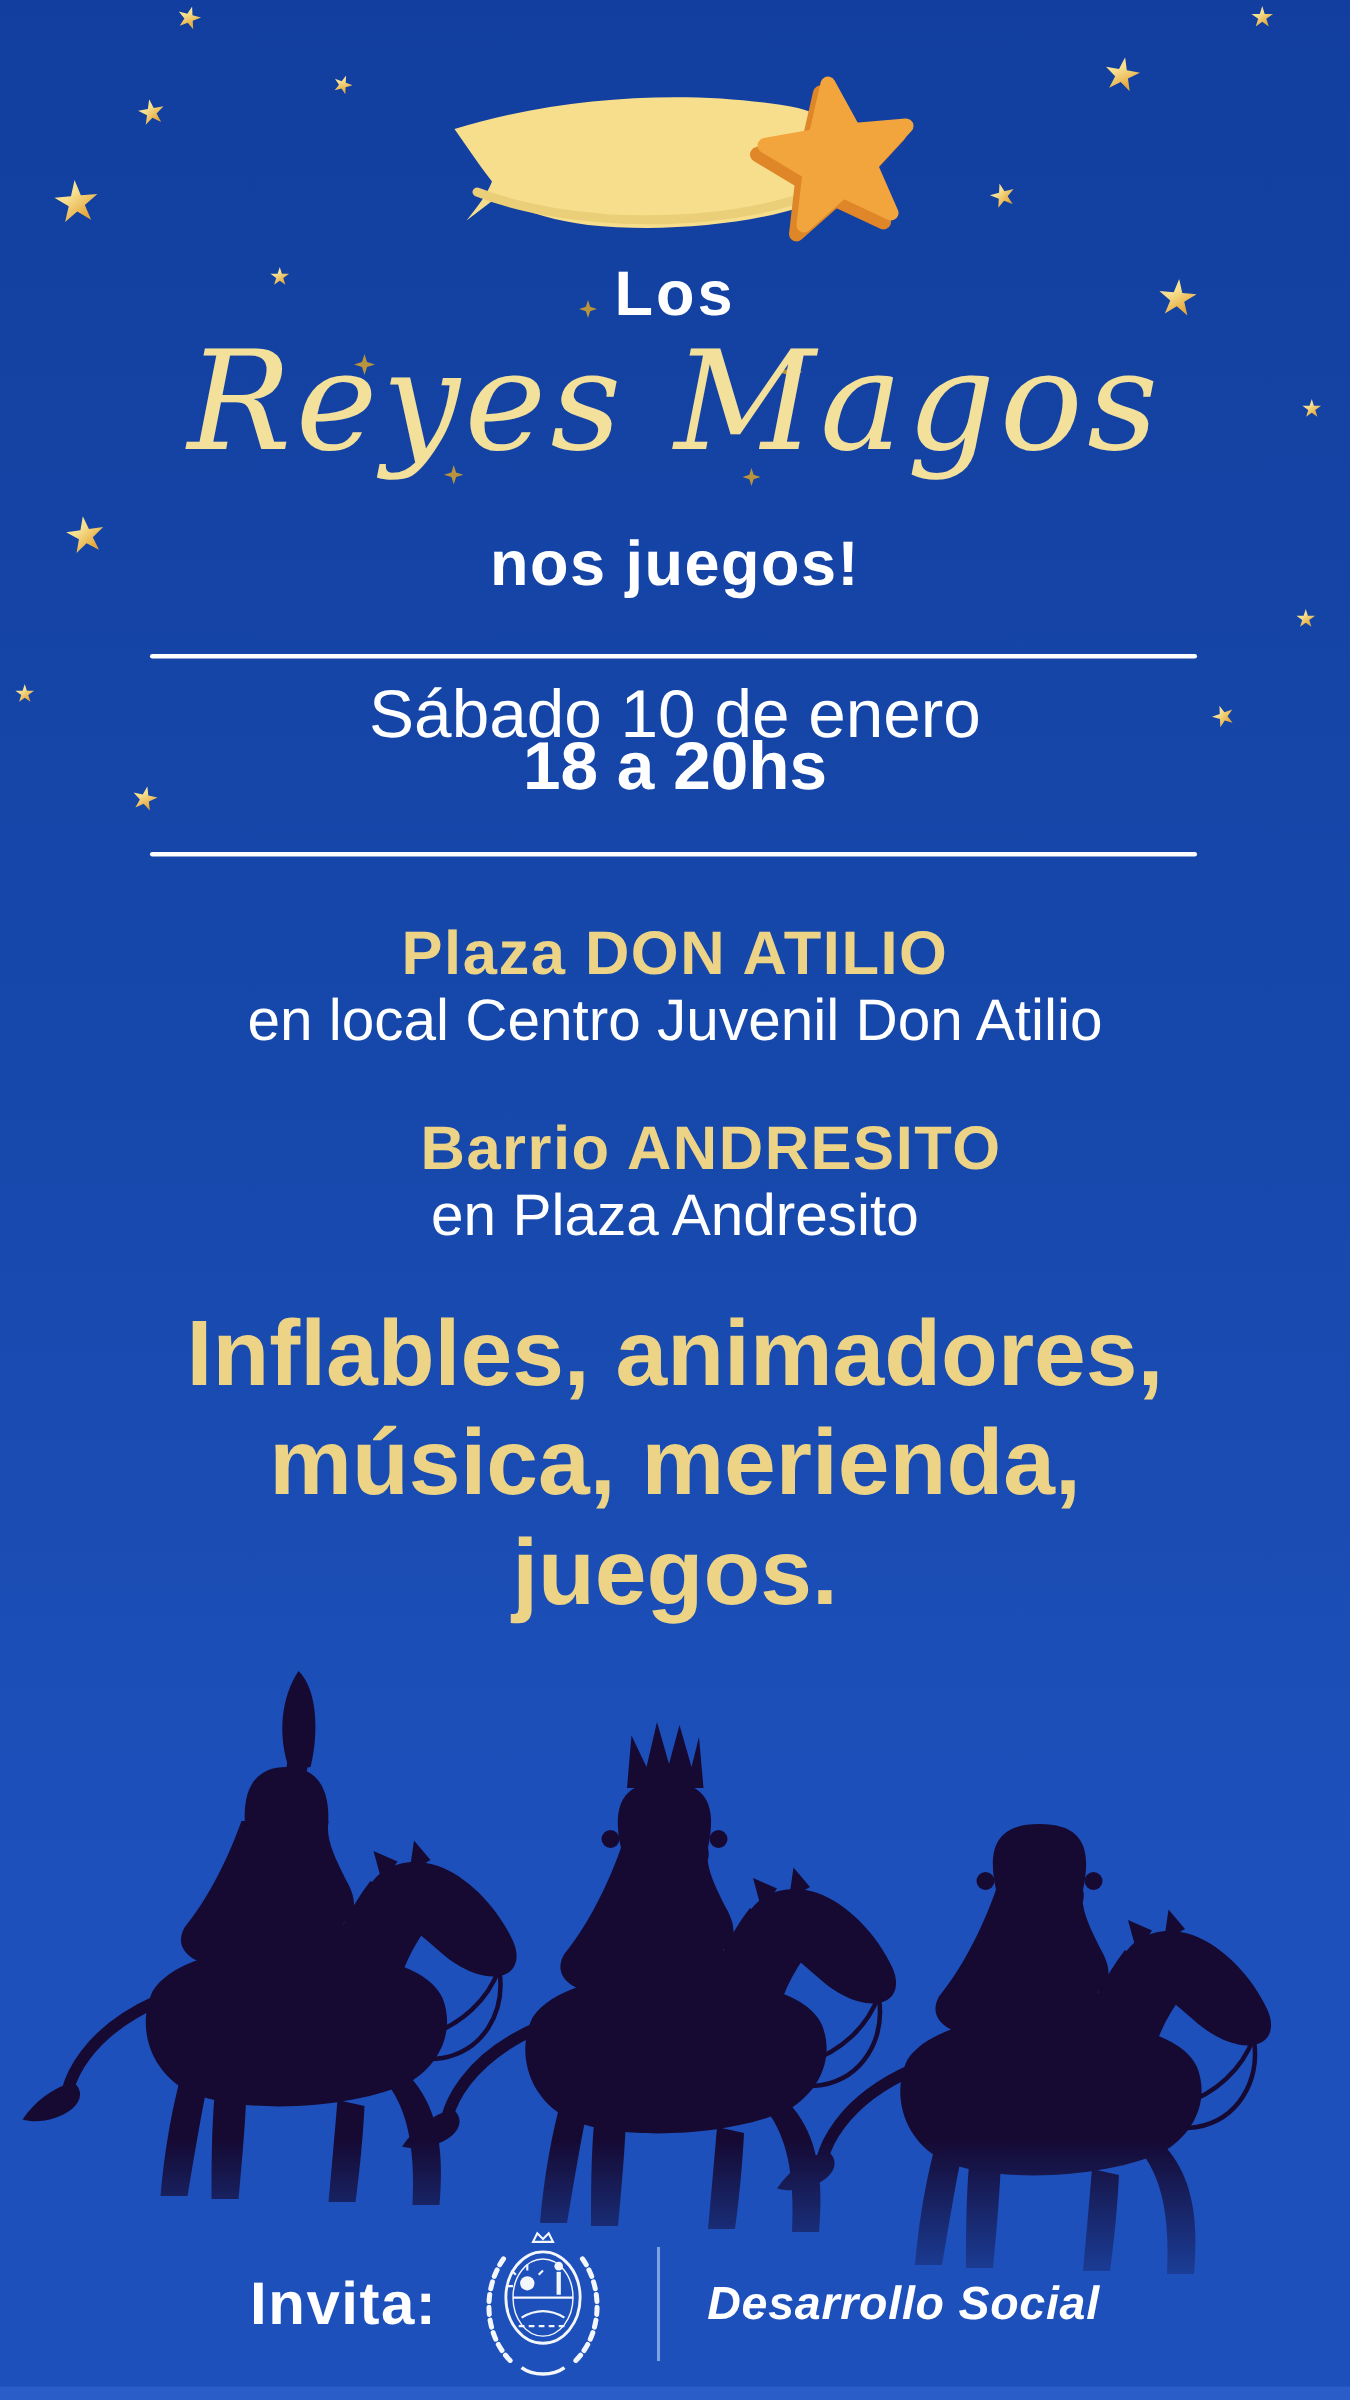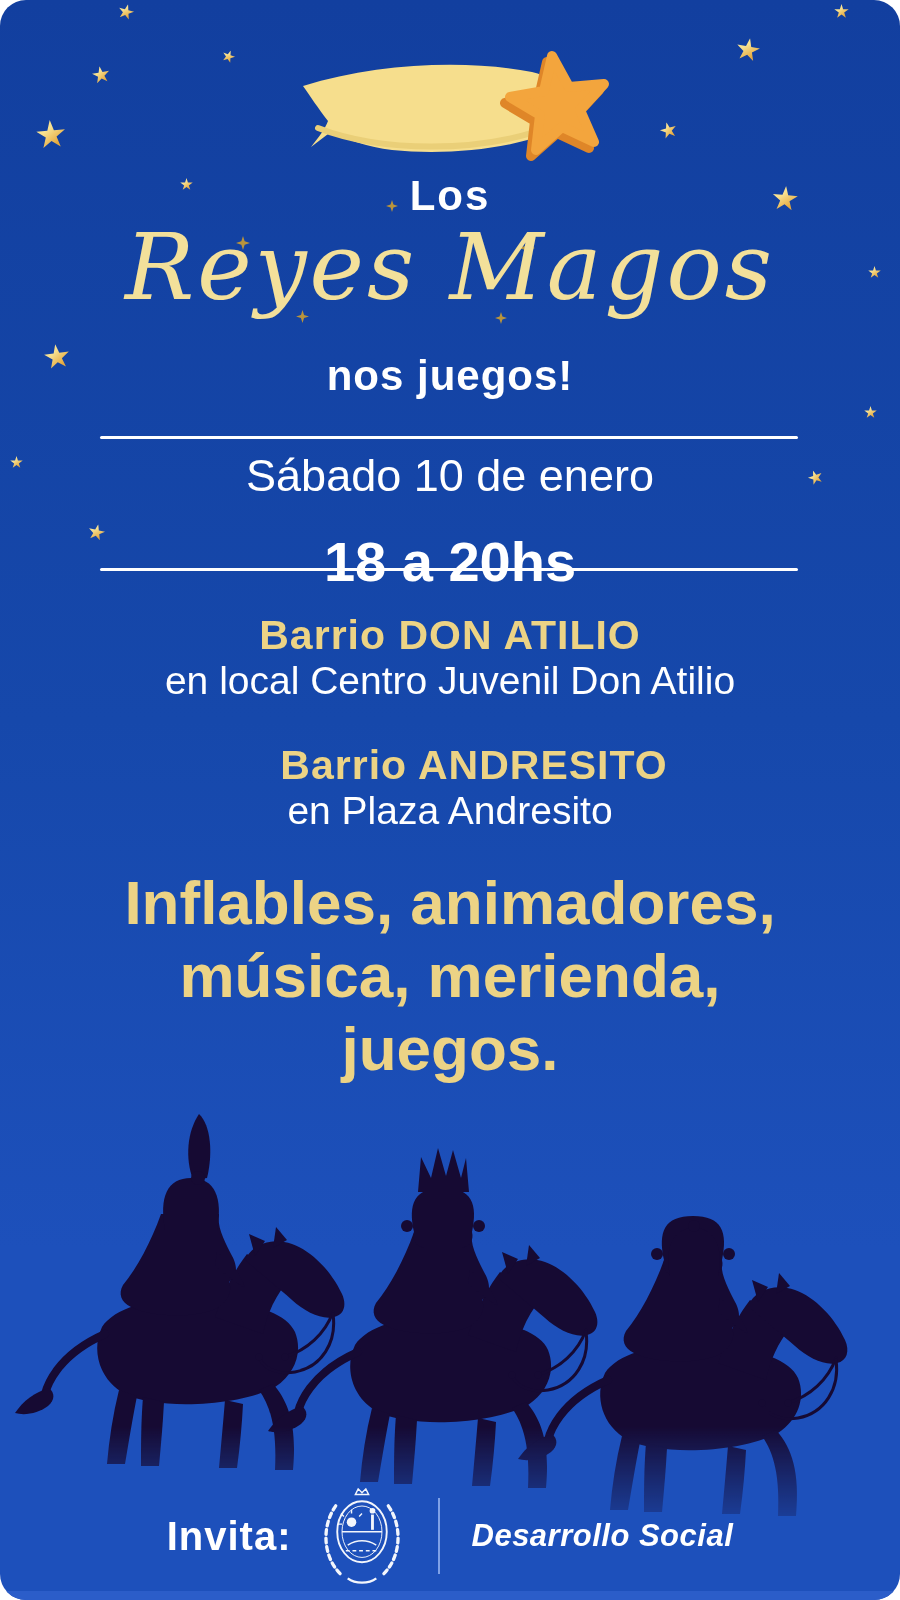--- a/index.html
+++ b/index.html
@@ -1,32 +1,31 @@
 <!DOCTYPE html>
 <html style="--background: #1648ab; --background_deep: #123f9f; --background_light: #1d50bb; --gold: #eeb94f; --cream: #f3e09a; --yellow: #ecd385; --white: #ffffff; --silhouette: #160a33; --comet_tail: #f6de8d; --comet_star: #f3a53d; --comet_star_shade: #df8628; --footer_strip: #2b5dc9;"><head>
 <meta charset="utf-8">
 <style>
   html,body{margin:0;padding:0;background:#ffffff;}
   .poster{
     position:relative; width:900px; height:1600px; overflow:hidden;
     background:linear-gradient(180deg,var(--background_deep) 0%,var(--background) 45%,var(--background_light) 78%,var(--background_light) 100%);
     font-family:"Liberation Sans", sans-serif;
-    border-radius:26px;
   }
   .txt{position:absolute;left:0;width:100%;text-align:center;color:#fff;}
   .pretitle{top:172px;font-size:42px;font-weight:700;letter-spacing:2px;}
   .script-title{
     top:208px;font-size:92px;line-height:120px;color:var(--cream);
     font-family:"DejaVu Serif", serif;font-style:italic;font-weight:500;letter-spacing:3px;
   }
   .subtitle{top:352px;font-size:42px;font-weight:700;letter-spacing:1px;}
   .rule{position:absolute;left:100px;width:698px;height:3px;background:#ffffff;border-radius:2px;}
   .rule1{top:436px;} .rule2{top:568px;}
   .date-line{top:450px;font-size:45px;font-weight:400;}
-  .time-line{top:529px;font-size:56px;font-weight:700;}
+  .time-line{top:485px;font-size:45px;font-weight:700;}
   .barrio{font-size:41px;font-weight:700;color:var(--yellow);letter-spacing:1px;}
   .place{font-size:39px;font-weight:400;color:#fff;}
   .b1{top:612px;} .p1{top:659px;} .b2{top:742px;padding-left:24px;} .p2{top:789px;}
   .activities{top:866px;font-size:62px;line-height:73px;font-weight:700;color:var(--yellow);letter-spacing:0px;}
   .star{position:absolute;display:block;
     clip-path:polygon(50% 0%,61% 35%,98% 35%,68% 57%,79% 91%,50% 70%,21% 91%,32% 57%,2% 35%,39% 35%);
     background:linear-gradient(145deg,#f7e191 35%,#e5a93f 75%);}
   .sparkle{position:absolute;display:block;
     clip-path:polygon(50% 0%,62% 38%,100% 50%,62% 62%,50% 100%,38% 62%,0% 50%,38% 38%);
     background:#b9943c;}
@@ -77,21 +76,21 @@
 
   <div class="txt pretitle">Los</div>
   <div class="txt script-title">Reyes Magos</div>
   <div class="txt subtitle">nos juegos!</div>
 
   <div class="rule rule1"></div>
   <div class="txt date-line">Sábado 10 de enero</div>
   <div class="txt time-line">18 a 20hs</div>
   <div class="rule rule2"></div>
 
-  <div class="txt barrio b1">Barrio DON ATILIO</div>
+  <div class="txt barrio b1">Plaza DON ATILIO</div>
   <div class="txt place p1">en local Centro Juvenil Don Atilio</div>
   <div class="txt barrio b2">Barrio ANDRESITO</div>
   <div class="txt place p2">en Plaza Andresito</div>
 
   <div class="txt activities">
     <div>Inflables, animadores,</div>
     <div>música, merienda,</div>
     <div>juegos.</div>
   </div>
 

